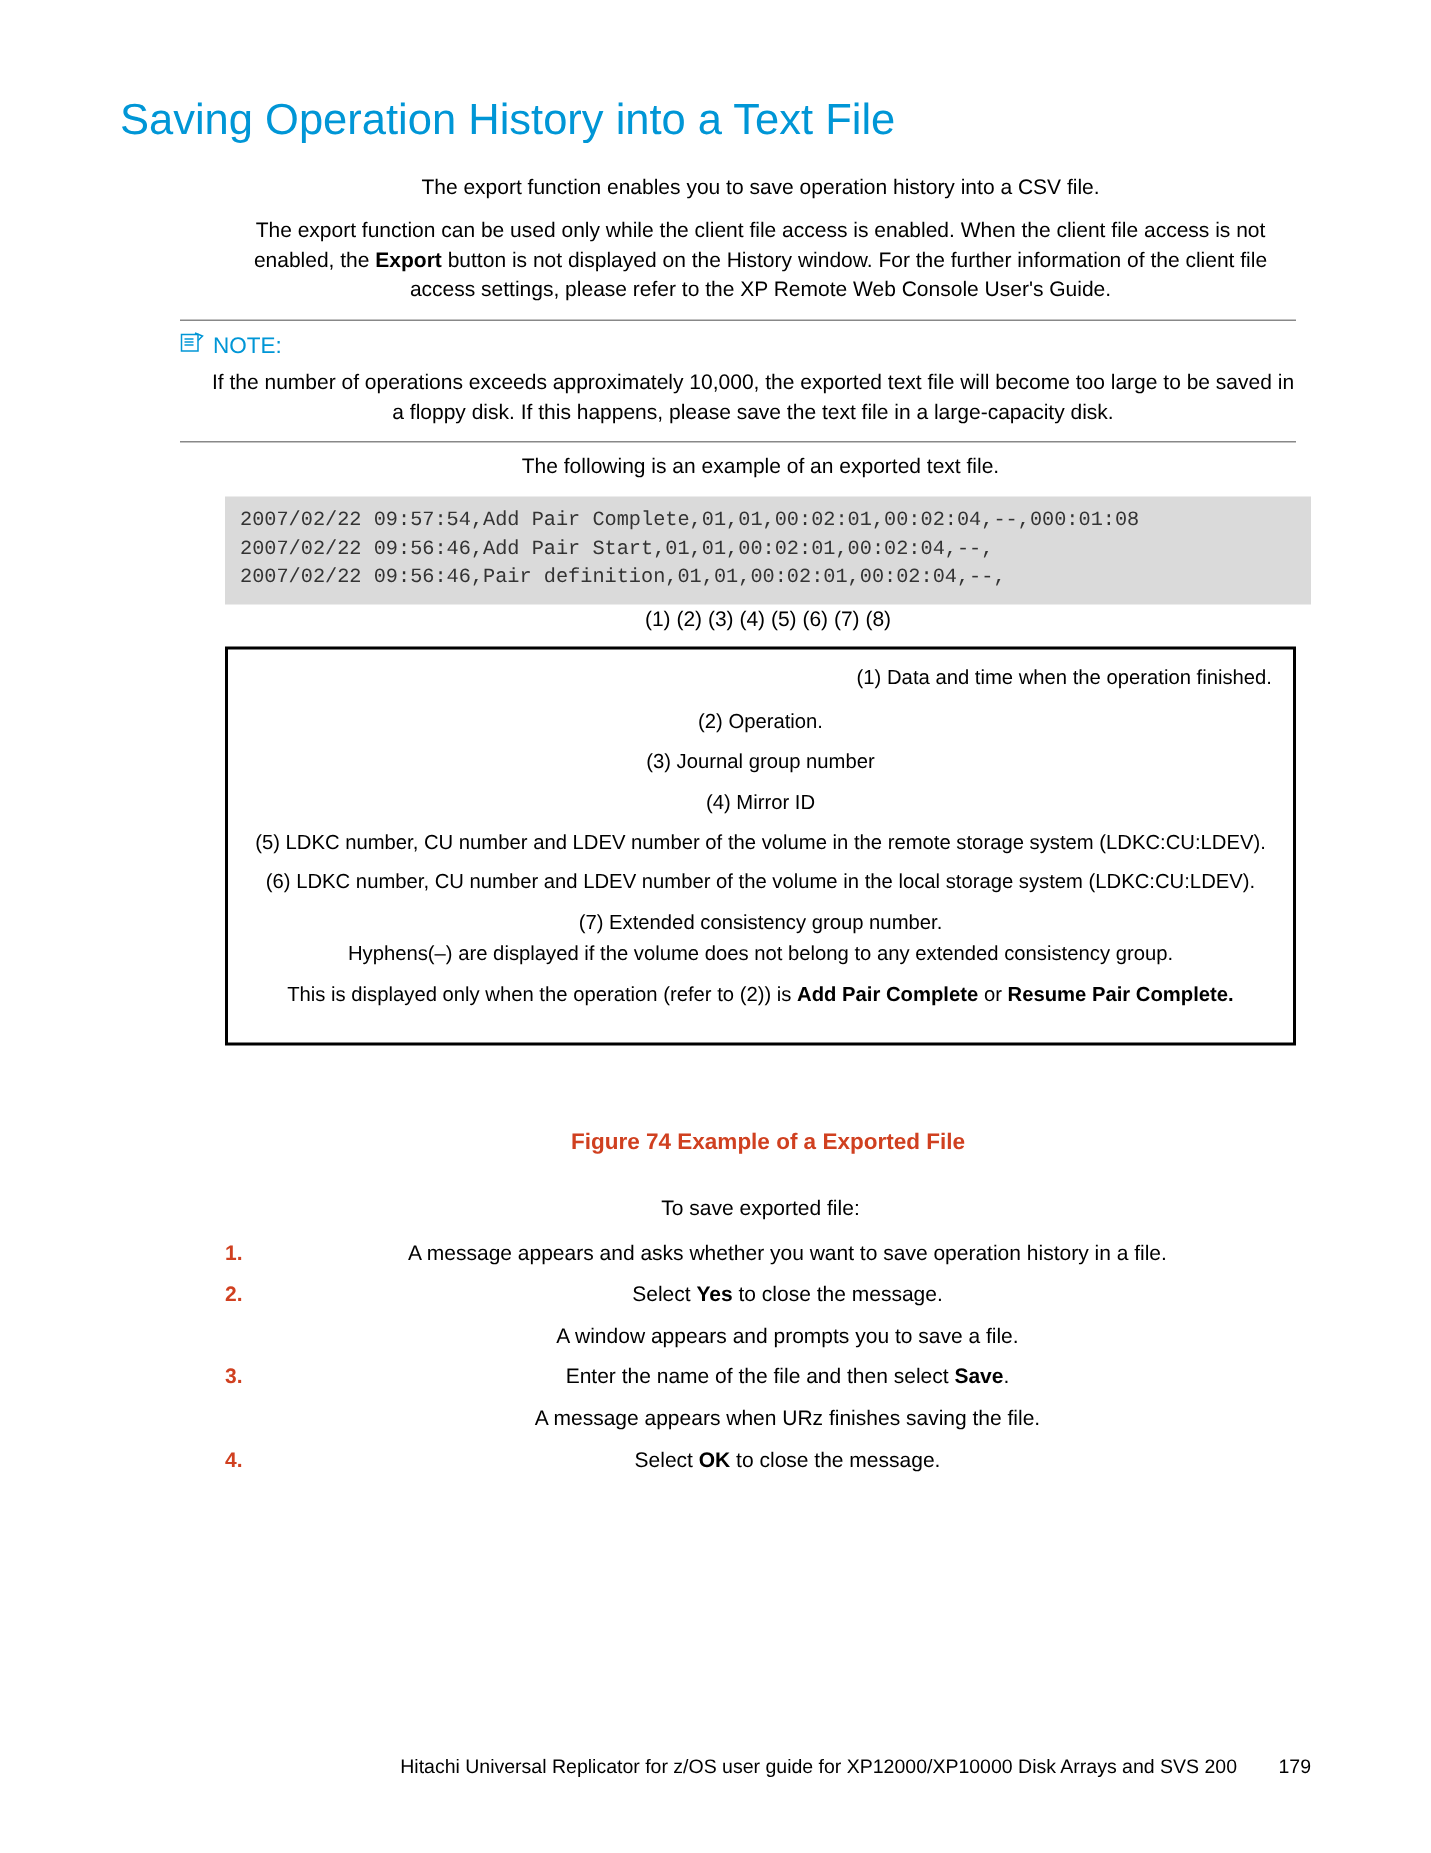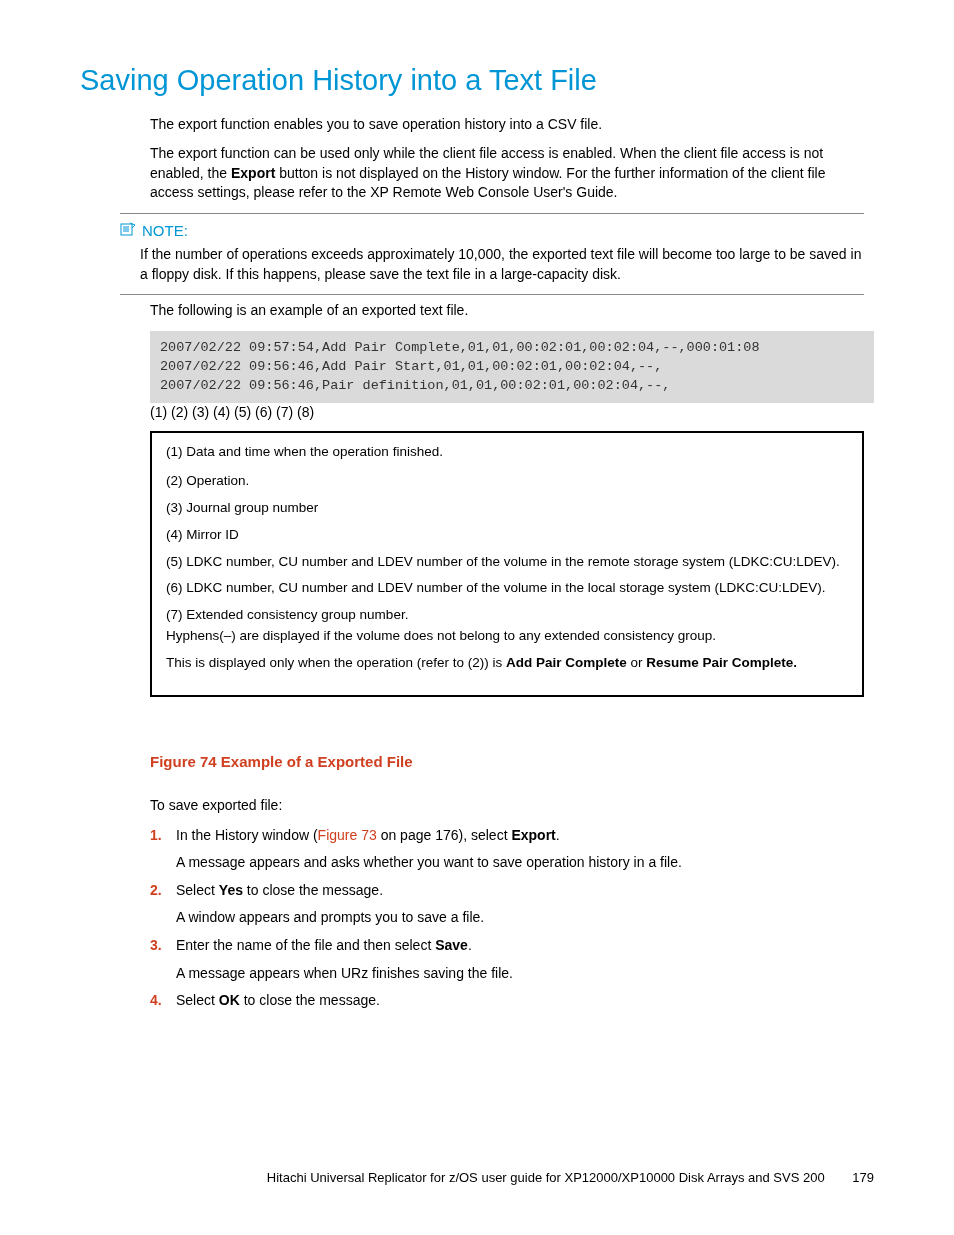--- a/index.html
+++ b/index.html
@@ -20,21 +20,21 @@
     color: #0096d6;
     font-weight: 300;
     font-size: 29px;
     margin-bottom: 14px;
     font-family: Arial, Helvetica, sans-serif;
   }
   .indent {
     margin-left: 70px;
     margin-right: 10px;
   }
-  p { margin-bottom: 10px; }
+  p { margin-bottom: 10px; text-align: center; }
   .bold { font-weight: bold; }
   hr.sep {
     border: none;
     border-top: 1px solid #888;
     margin: 10px 0 6px 0;
   }
   .note-block {
     margin-left: 40px;
     margin-right: 10px;
   }
@@ -68,21 +68,21 @@
     margin-bottom: 8px;
   }
   .legend-box {
     border: 2px solid #000;
     margin-left: 70px;
     margin-right: 10px;
     padding: 10px 14px 14px 14px;
     font-size: 13.5px;
   }
   .legend-box .center-line {
-    text-align: left;
+    text-align: right;
     margin-bottom: 10px;
   }
   .legend-box p { margin-bottom: 8px; }
   .legend-box .tight { margin-bottom: 2px; }
   .figure-caption {
     color: #d04020;
     font-weight: bold;
     margin-top: 54px;
     margin-bottom: 24px;
     margin-left: 70px;
@@ -177,23 +177,20 @@
 
   <p class="figure-caption">Figure 74 Example of a Exported File</p>
 
   <div class="indent">
     <p>To save exported file:</p>
   </div>
 
   <ol class="steps">
     <li>
       <span class="num">1.</span>
-      <p>
-        <span>In the History window (</span><span class="link">Figure 73</span><span> on page 176), select </span><span class="bold">Export</span><span>.</span>
-      </p>
       <p>A message appears and asks whether you want to save operation history in a file.</p>
     </li>
     <li>
       <span class="num">2.</span>
       <p>
         <span>Select </span><span class="bold">Yes</span><span> to close the message.</span>
       </p>
       <p>A window appears and prompts you to save a file.</p>
     </li>
     <li>

